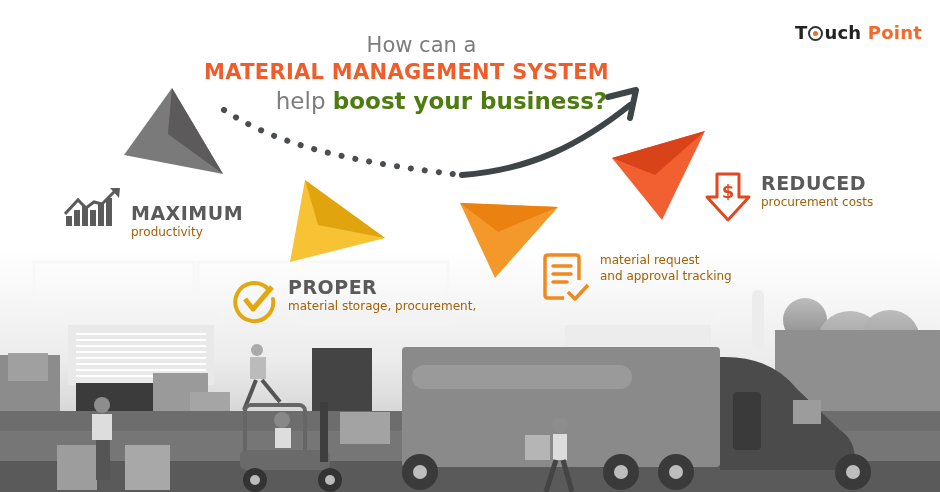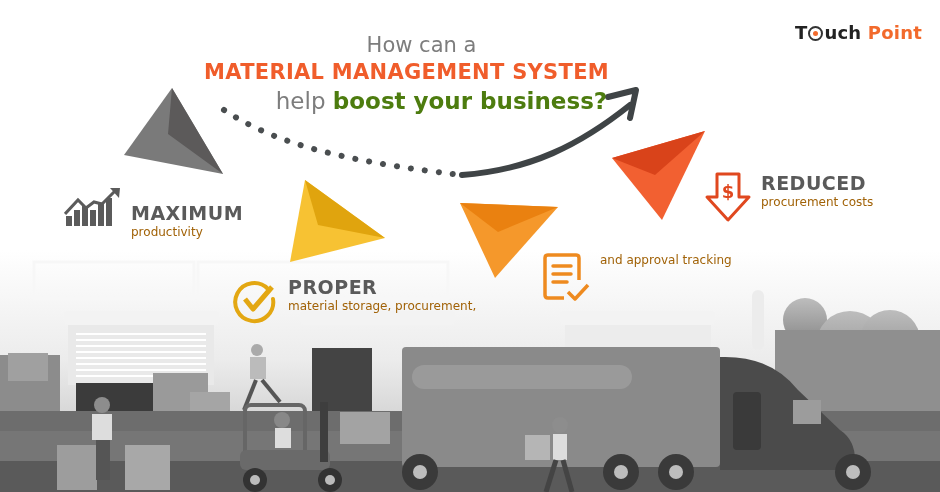--- a/index.html
+++ b/index.html
@@ -209,20 +209,21 @@
 
   <div class="benefit" style="left:542px;top:252px;">
     <svg class="ico" style="left:0;top:0;" width="50" height="52" viewBox="0 0 50 52">
       <path d="M22 46 L6 46 Q3 46 3 43 L3 6 Q3 3 6 3 L34 3 Q37 3 37 6 L37 28" fill="none" stroke="#ee8a1f" stroke-width="3.5"></path>
       <line x1="11" y1="14" x2="29" y2="14" stroke="#ee8a1f" stroke-width="3.5" stroke-linecap="round"></line>
       <line x1="11" y1="22" x2="29" y2="22" stroke="#ee8a1f" stroke-width="3.5" stroke-linecap="round"></line>
       <line x1="11" y1="30" x2="25" y2="30" stroke="#ee8a1f" stroke-width="3.5" stroke-linecap="round"></line>
       <polyline points="26,40 33,47 46,33" fill="none" stroke="#ee8a1f" stroke-width="3.5" stroke-linejoin="round"></polyline>
     </svg>
     <div style="position:absolute;left:58px;top:0;white-space:nowrap;">
+      <div class="desc">material request</div>
       <div class="desc">and approval tracking</div>
     </div>
   </div>
 
   <div class="benefit" style="left:704px;top:171px;">
     <svg class="ico" style="left:0;top:0;" width="48" height="52" viewBox="0 0 48 52">
       <polygon points="13,3 35,3 35,26 45,26 24,49 3,26 13,26" fill="none" stroke="#e0481f" stroke-width="3" stroke-linejoin="round"></polygon>
       <text x="24" y="27" text-anchor="middle" font-size="18" font-weight="bold" fill="#e0481f" font-family="DejaVu Sans, sans-serif">$</text>
     </svg>
     <div style="position:absolute;left:57px;top:2px;white-space:nowrap;">

